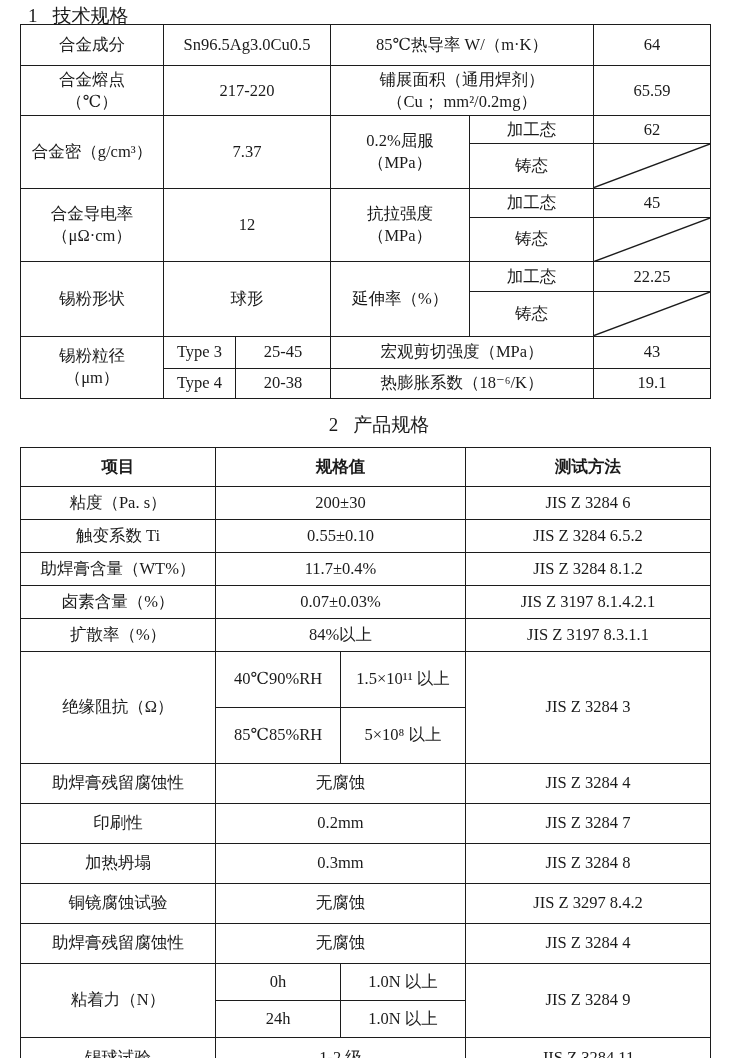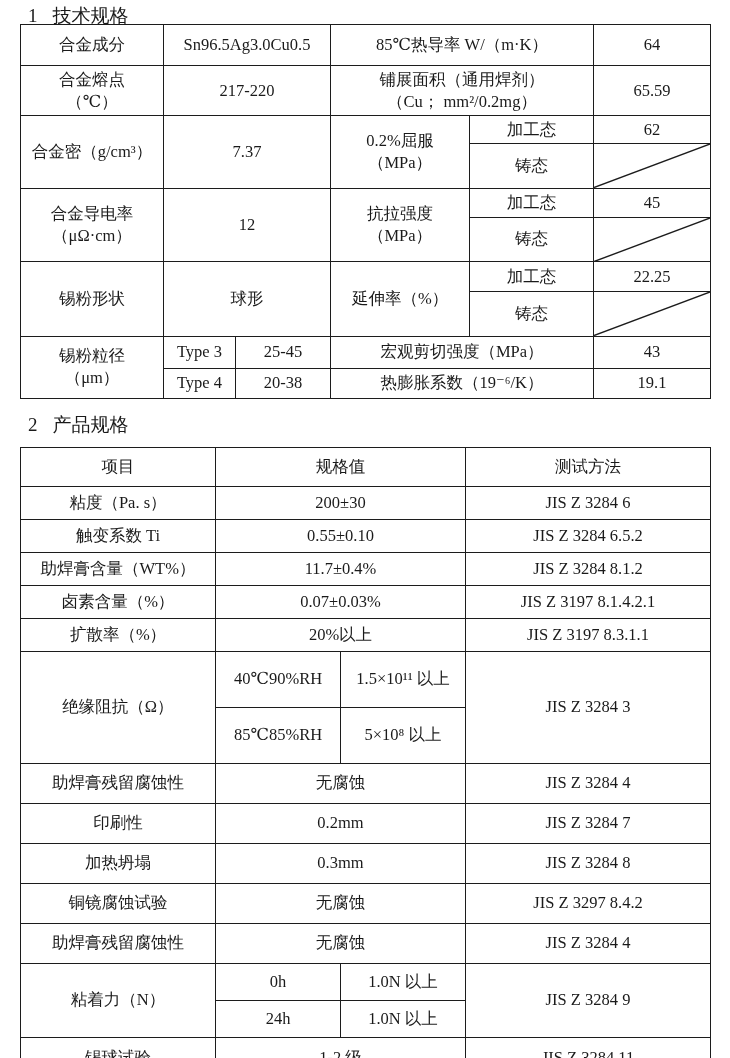--- a/index.html
+++ b/index.html
@@ -14,21 +14,21 @@
     overflow: hidden;
   }
   .section-title {
     font-size: 19px;
     font-weight: 400;
     margin-left: 28px;
     height: 24px;
     line-height: 24px;
   }
   #title-tech { padding-top: 4px; }
-  #title-product { margin-top: 14px; }
+  #title-product { margin-top: 14px; text-align: center; }
   .section-title .lbl { margin-left: 15px; }
 
   table {
     border-collapse: collapse;
     table-layout: fixed;
     margin-left: 20px;
     width: 690px;
   }
   #tech-table { }
   #product-table { margin-top: 10px; }
@@ -47,21 +47,21 @@
   .r2  { height: 50px; }
   .r3a { height: 28px; }
   .r3b { height: 25px; }
   .r4a { height: 29px; padding-left: 26px; }
   .r4b { height: 31px; }
   .r5a { height: 30px; }
   .r5b { height: 25px; }
   .r6  { height: 32px; }
   .r7  { height: 30px; }
   
-  .ph { height: 39px; }
+  .ph { height: 39px; font-weight: bold; }
   .pa { height: 33px; margin-top: 24px; }
   .pb { height: 56px; }
   .pc { height: 40px; }
   .pd { height: 37px; }
   .pe { height: 41px; }
 
   .diag { padding: 0; position: relative; }
   .diag svg {
     position: absolute; left: 0; top: 0;
     width: 100%; height: 100%; display: block;
@@ -153,21 +153,21 @@
       <td rowspan="2">锡粉粒径
 （μm）</td>
       <td>Type 3</td>
       <td>25-45</td>
       <td colspan="2">宏观剪切强度（MPa）</td>
       <td>43</td>
     </tr>
     <tr class="r7">
       <td>Type 4</td>
       <td>20-38</td>
-      <td colspan="2">热膨胀系数（19⁻⁶/K）</td>
+      <td colspan="2">热膨胀系数（18⁻⁶/K）</td>
       <td>19.1</td>
     </tr>
   </tbody>
     </table>
 
   <div class="section-title" id="title-product">
     <span>2</span><span class="lbl">产品规格</span>
   </div>
 
   <table id="product-table">
@@ -198,21 +198,21 @@
       <td colspan="2">11.7±0.4%</td>
       <td>JIS Z 3284 8.1.2</td>
     </tr>
     <tr class="pa">
       <td>卤素含量（%）</td>
       <td colspan="2">0.07±0.03%</td>
       <td>JIS Z 3197 8.1.4.2.1</td>
     </tr>
     <tr class="pa">
       <td>扩散率（%）</td>
-      <td colspan="2">20%以上</td>
+      <td colspan="2">84%以上</td>
       <td>JIS Z 3197 8.3.1.1</td>
     </tr>
     <tr class="pb">
       <td rowspan="2">绝缘阻抗（Ω）</td>
       <td>40℃90%RH</td>
       <td>1.5×10¹¹ 以上</td>
       <td rowspan="2">JIS Z 3284 3</td>
     </tr>
     <tr class="pb">
       <td>85℃85%RH</td>

